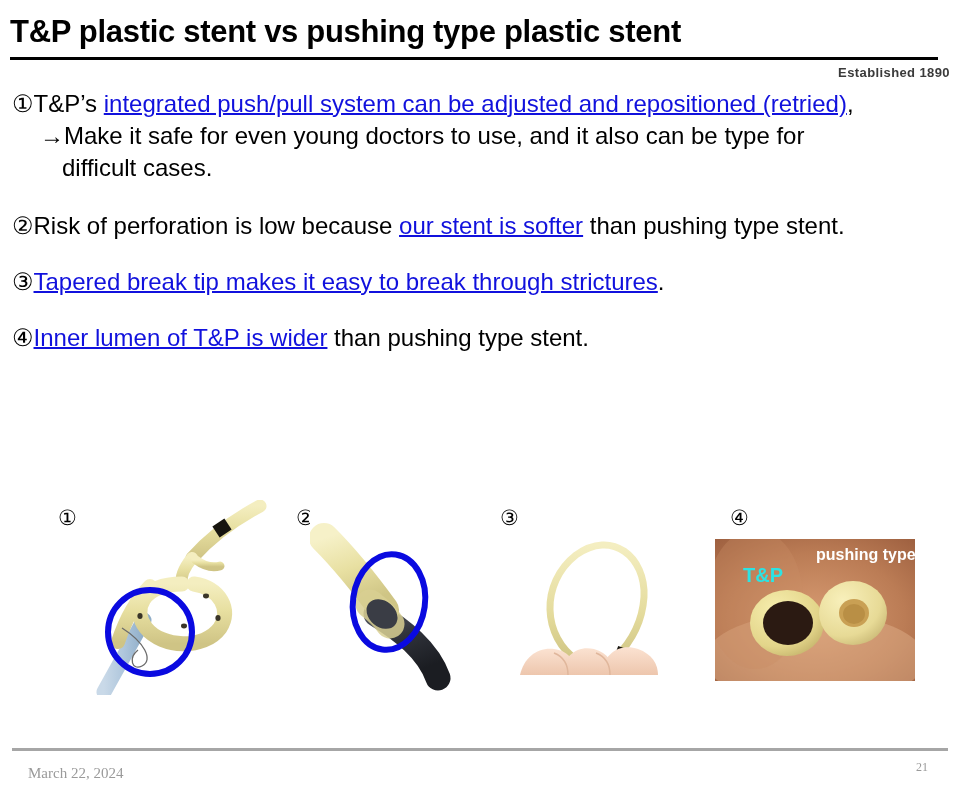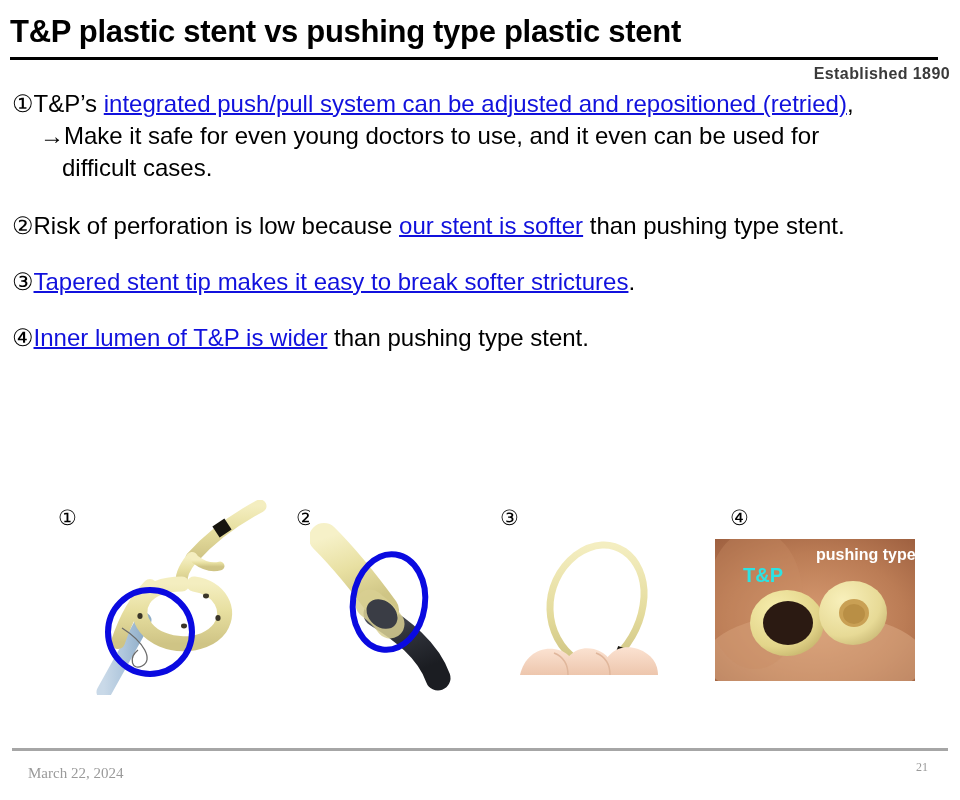--- a/index.html
+++ b/index.html
@@ -32,21 +32,21 @@
     position: absolute;
     left: 10px; top: 57px;
     width: 928px; height: 3px;
     background: #000000;
   }
 
   
   .established {
     position: absolute;
     right: 10px; top: 65px;
-    font-size: 16px;
+    font-size: 13px;
     font-weight: bold;
     color: #3a3a3a;
     letter-spacing: 0.4px;
     white-space: nowrap;
   }
 
   
   .body-text {
     position: absolute;
     left: 12px; top: 88px;
@@ -146,34 +146,34 @@
 
   <div class="title">T&amp;P plastic stent vs pushing type plastic stent</div>
   <div class="title-underline"></div>
 
   <div class="established">Established 1890</div>
 
   <div class="body-text">
 
     <div class="para">
       <div class="line"><span class="circnum">①</span><span>T&amp;P’s </span><span class="lnk">integrated push/pull system can be adjusted and repositioned (retried)</span><span>,</span></div>
-      <div class="line indent1">→Make it safe for even young doctors to use, and it even can be used for</div>
+      <div class="line indent1">→Make it safe for even young doctors to use, and it also can be type for</div>
       <div class="line indent2">difficult cases.</div>
     </div>
 
     <div class="gap-md"></div>
 
     <div class="para">
       <div class="line"><span class="circnum">②</span><span>Risk of perforation is low because </span><span class="lnk">our stent is softer</span><span> than pushing type stent.</span></div>
     </div>
 
     <div class="gap-lg"></div>
 
     <div class="para">
-      <div class="line"><span class="circnum">③</span><span></span><span class="lnk">Tapered stent tip makes it easy to break softer strictures</span><span>.</span></div>
+      <div class="line"><span class="circnum">③</span><span></span><span class="lnk">Tapered break tip makes it easy to break through strictures</span><span>.</span></div>
     </div>
 
     <div class="gap-lg"></div>
 
     <div class="para">
       <div class="line"><span class="circnum">④</span><span></span><span class="lnk">Inner lumen of T&amp;P is wider</span><span> than pushing type stent.</span></div>
     </div>
 
   </div>
 

